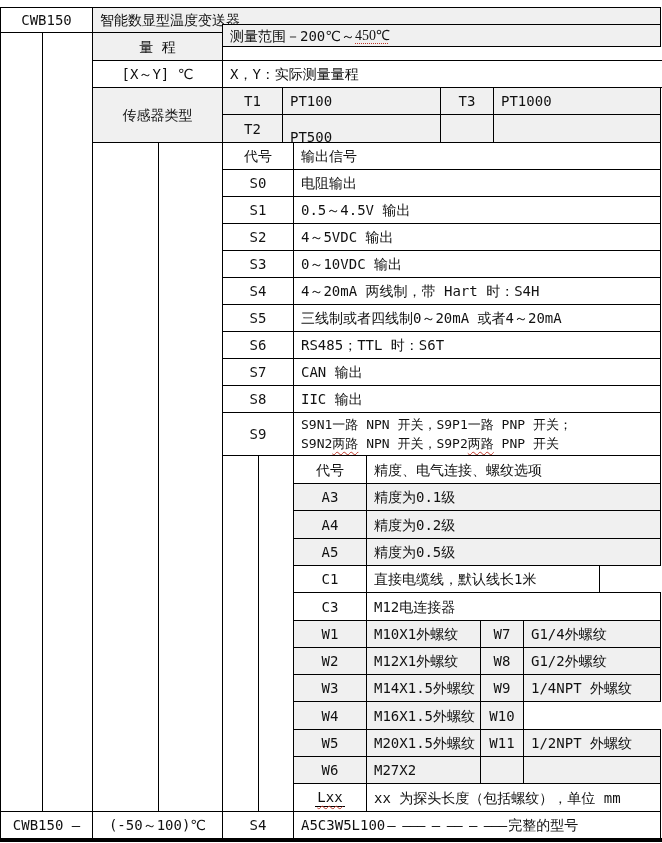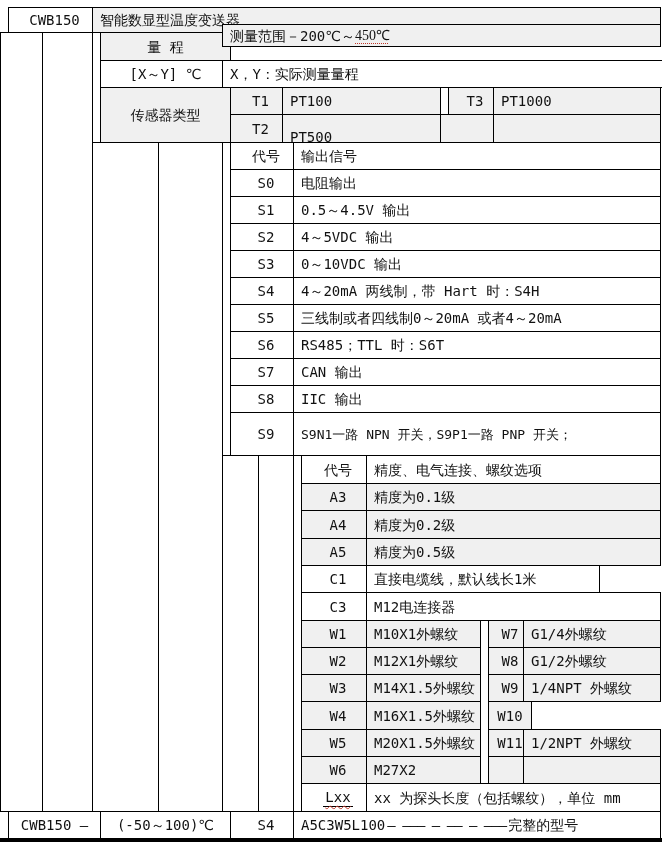--- a/index.html
+++ b/index.html
@@ -6,21 +6,21 @@
   .canvas {
     position:relative; width:662px; height:843px; background:#fff;
     font-family:"DejaVu Sans Mono","DejaVu Sans","Liberation Sans",monospace;
     color:#111;
   }
   .c {
     position:absolute; box-sizing:border-box; border:1px solid #000;
     background:#fff; display:flex; align-items:center;
     font-size:14px; line-height:16px; white-space:nowrap; overflow:hidden;
   }
-  .ct { justify-content:center;margin-left:8px; }
+  .ct { justify-content:center; }
   .lf { padding-left:7px; }
   .g  { background:#f0f0f0; }
   .rw { text-decoration:underline wavy #c0392b 1px; text-underline-offset:3px; }
   .rd { text-decoration:underline dotted #c0392b 1px; text-underline-offset:3px;font-family:Liberation Serif, serif; }
   .lxx { border-bottom:1px solid #000; text-decoration:underline wavy #c0392b 1px; text-underline-offset:3px; padding:0 2px 1px 2px; }
   .s9d { font-size:13px; }
   .s9d .ln { line-height:19px; }
   .dash { letter-spacing:-1px; margin:0 2px; }
   .bbar { position:absolute; background:#000; }
 </style>
@@ -69,20 +69,21 @@
   <div class="c lf" style="left:293px;top:331px;width:368px;height:28px">RS485；TTL 时：S6T</div>
   <div class="c ct" style="left:222px;top:358px;width:72px;height:28px">S7</div>
   <div class="c lf" style="left:293px;top:358px;width:368px;height:28px">CAN 输出</div>
   <div class="c ct" style="left:222px;top:385px;width:72px;height:28px">S8</div>
   <div class="c lf" style="left:293px;top:385px;width:368px;height:28px">IIC 输出</div>
 
   <div class="c ct" style="left:222px;top:412px;width:72px;height:44px">S9</div>
   <div class="c lf" style="left:293px;top:412px;width:368px;height:44px">
     <div class="s9d">
       <div class="ln"><span>S9N1一路 NPN 开关，S9P1一路 PNP 开关；</span></div>
+      <div class="ln"><span>S9N2</span><span class="rw">两路</span><span> NPN 开关，S9P2</span><span class="rw">两路</span><span> PNP 开关</span></div>
     </div>
   </div>
 
   <div class="c ct" style="left:293px;top:455px;width:74px;height:29px">代号</div>
   <div class="c lf" style="left:366px;top:455px;width:295px;height:29px">精度、电气连接、螺纹选项</div>
 
   <div class="c ct g" style="left:293px;top:483px;width:74px;height:28px">A3</div>
   <div class="c lf g" style="left:366px;top:483px;width:295px;height:28px">精度为0.1级</div>
   <div class="c ct g" style="left:293px;top:510px;width:74px;height:29px">A4</div>
   <div class="c lf g" style="left:366px;top:510px;width:295px;height:29px">精度为0.2级</div>

